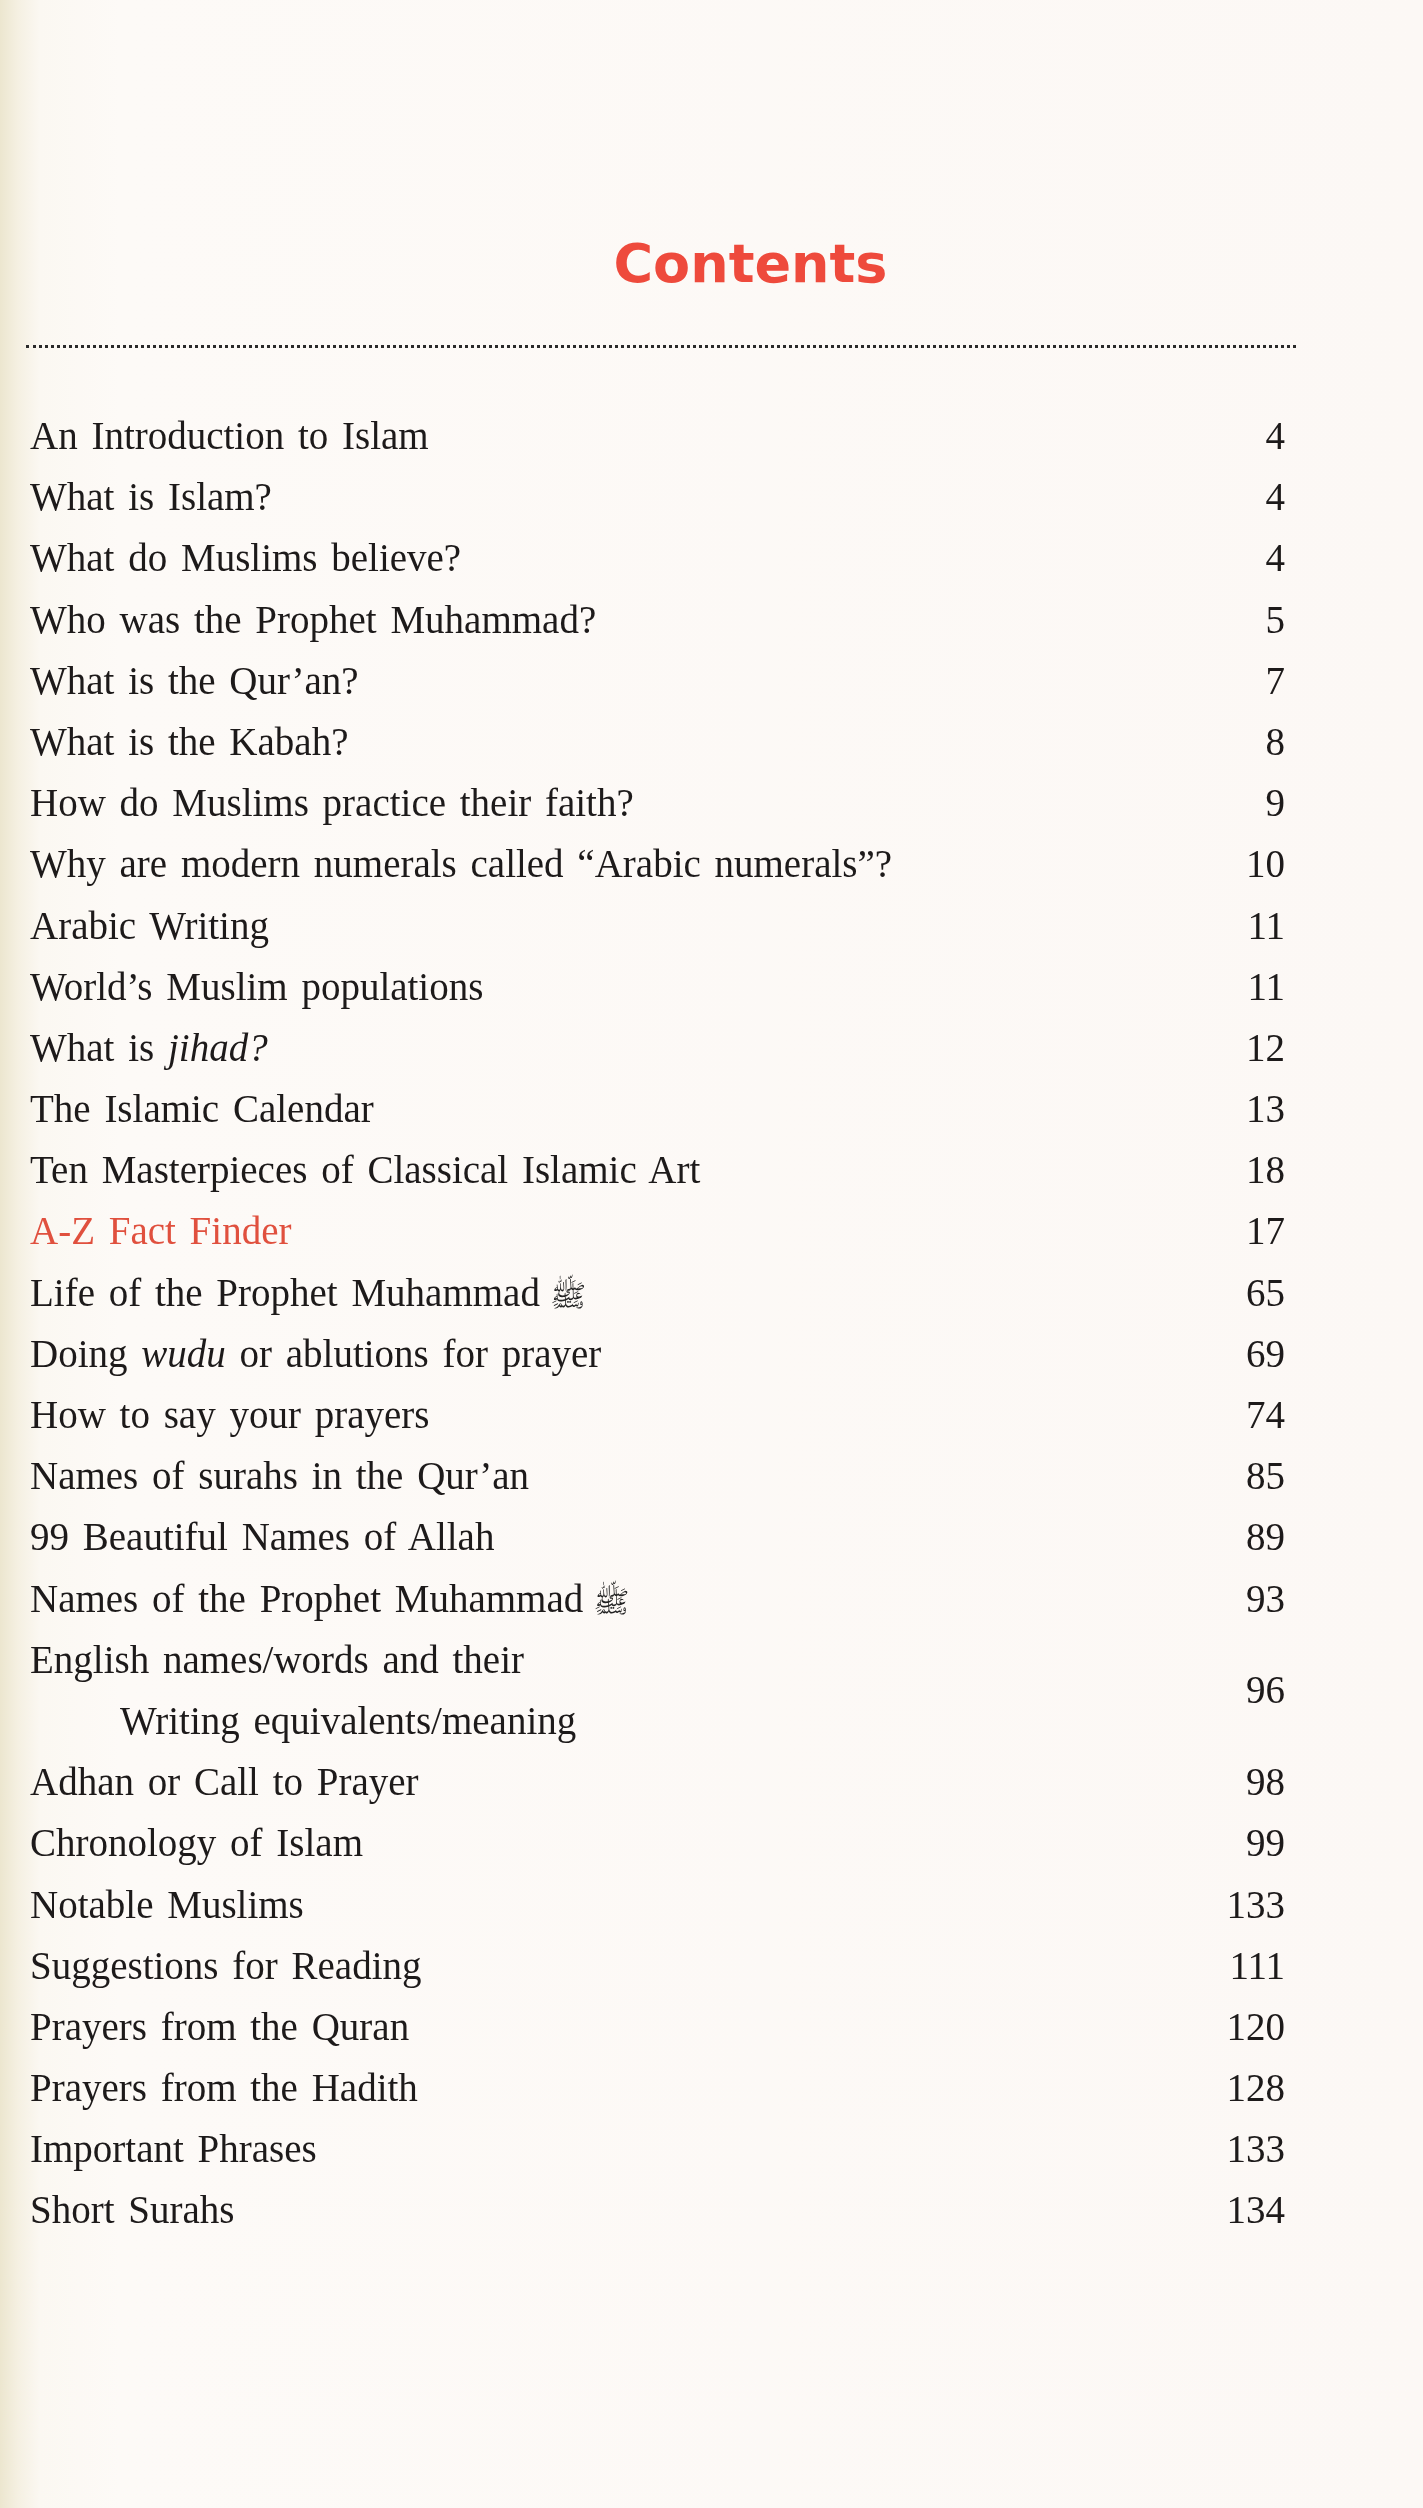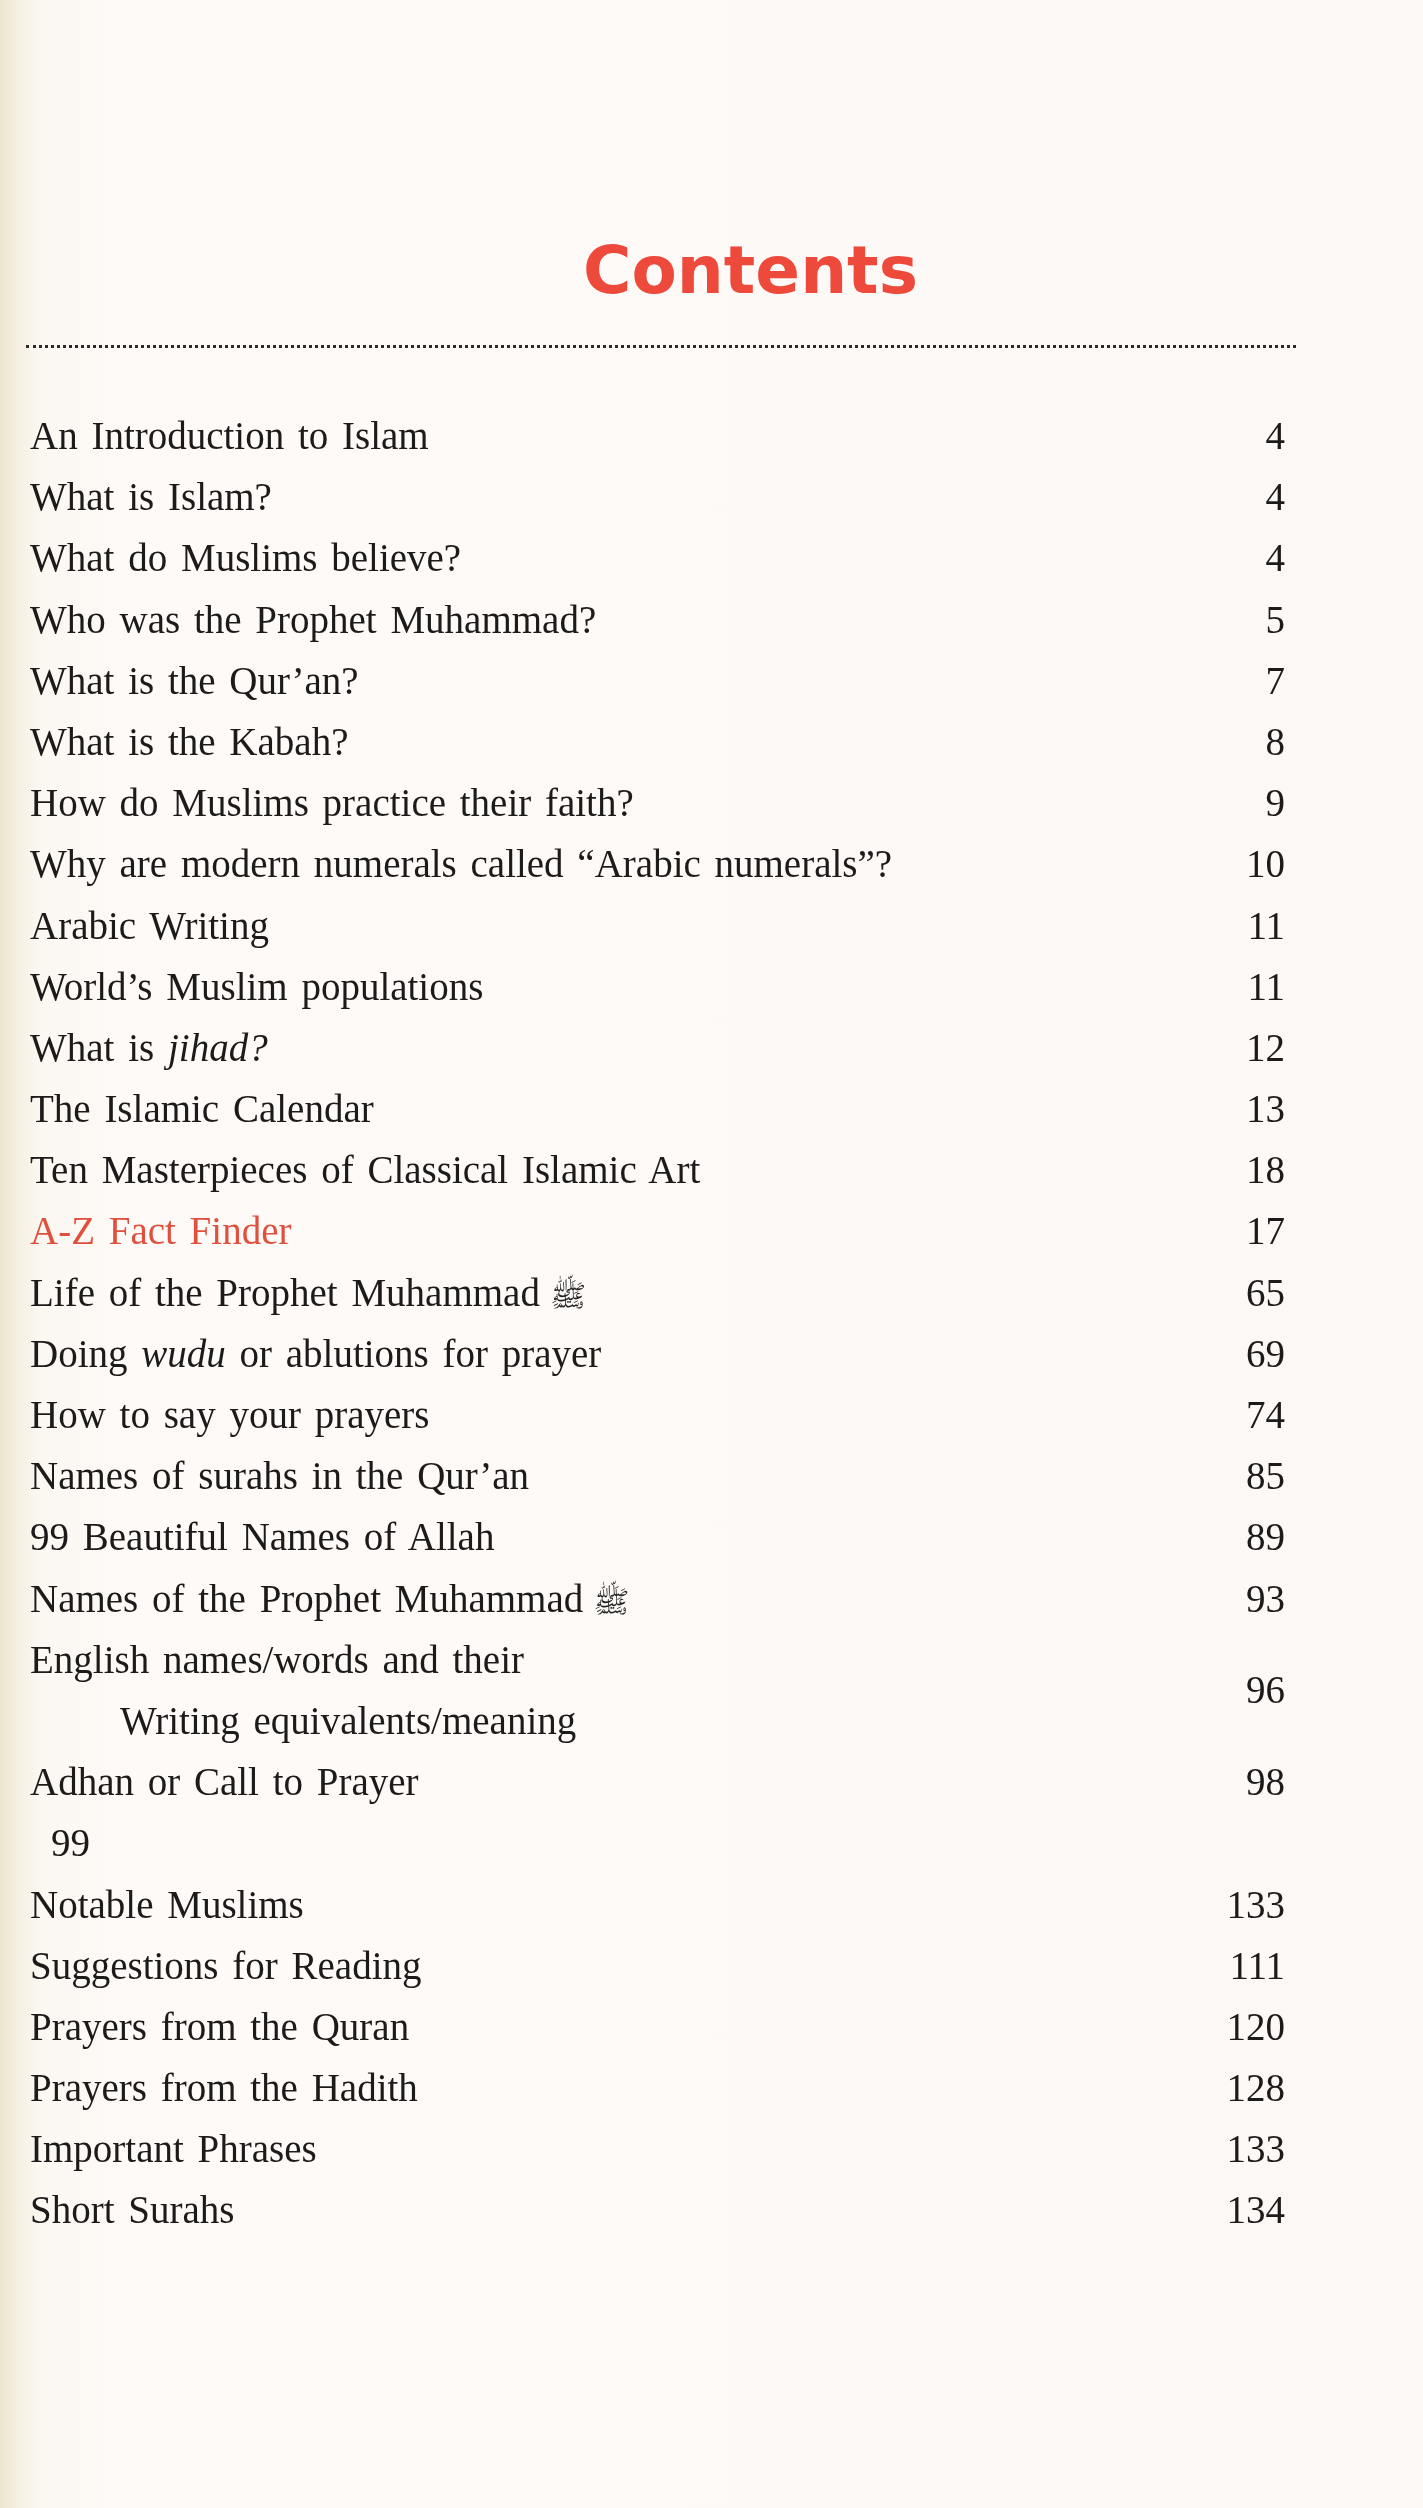--- a/index.html
+++ b/index.html
@@ -7,21 +7,21 @@
     width:1423px; height:2508px; overflow:hidden;
     background: linear-gradient(to right, #ece6cf 0px, #f5f0e2 18px, #fbf8f2 40px, #fdfaf7 120px, #fcf8f5 100%);
     position:relative;
     font-family: "Liberation Serif", "DejaVu Serif", serif;
     color:#1d1a1a;
   }
   .title {
     position:absolute; left:0; width:1423px; top:232px;
     text-align:center;
     font-family: "DejaVu Sans", "Liberation Sans", sans-serif;
-    font-weight:bold; font-size:66px; letter-spacing:0px;
+    font-weight:bold; font-size:54px; letter-spacing:0px;
     color:#ee4a3c;
     padding-left:78px; box-sizing:border-box;
   }
   .rule {
     position:absolute; left:26px; top:345px; width:1270px; height:0;
     border-top:3px dotted #2a2a2a;
   }
   .toc { position:absolute; left:30px; top:405px; width:1255px; }
   .row {
     display:flex; justify-content:space-between; align-items:baseline;
@@ -126,20 +126,21 @@
   </div>
   <div class="row two">
     <span class="label"><span style="display:block">English names/words and their</span><span class="cont">Writing equivalents/meaning</span></span>
     <span class="page" style="line-height:61.2px">96</span>
   </div>
   <div class="row">
     <span class="label">Adhan or Call to Prayer</span>
     <span class="page">98</span>
   </div>
   <div class="row">
+    <span class="label">Chronology of Islam</span>
     <span class="page">99</span>
   </div>
   <div class="row">
     <span class="label">Notable Muslims</span>
     <span class="page">133</span>
   </div>
   <div class="row">
     <span class="label">Suggestions for Reading</span>
     <span class="page">111</span>
   </div>

